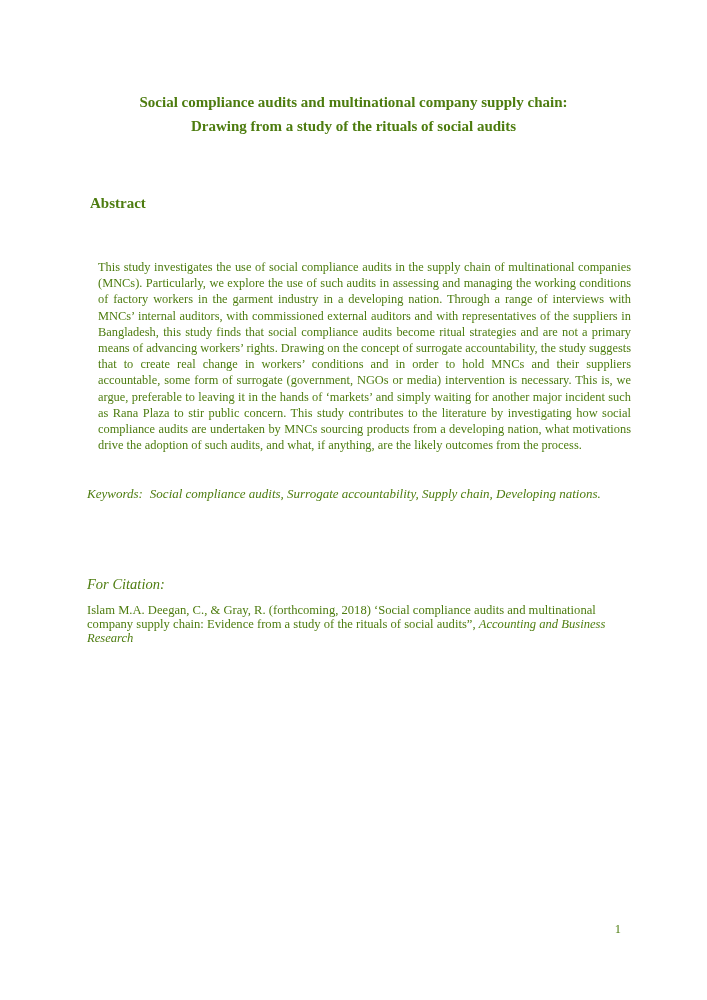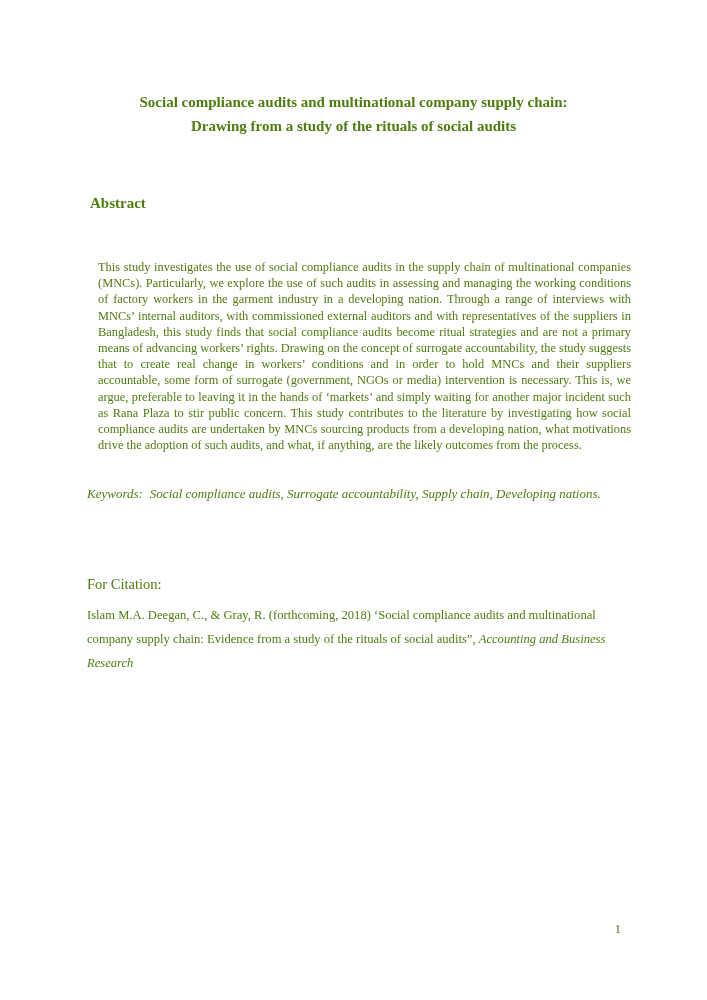--- a/index.html
+++ b/index.html
@@ -56,31 +56,32 @@
   }
   .keywords-text {
     margin-left: 7px;
   }
   .citation-heading {
     position: absolute;
     top: 576px;
     left: 87px;
     margin: 0;
     font-size: 14.5px;
+    font-style: italic;
     font-weight: normal;
     text-align: right;
   }
   .citation-text {
     position: absolute;
     top: 603px;
     left: 87px;
     width: 537px;
     margin: 0;
     font-size: 12.6px;
-    line-height: 24px;
+    line-height: 14px;
     text-align: left;
   }
   .citation-journal {
     font-style: italic;
   }
   .page-number {
     position: absolute;
     top: 922px;
     right: 86px;
     font-size: 12.5px;

